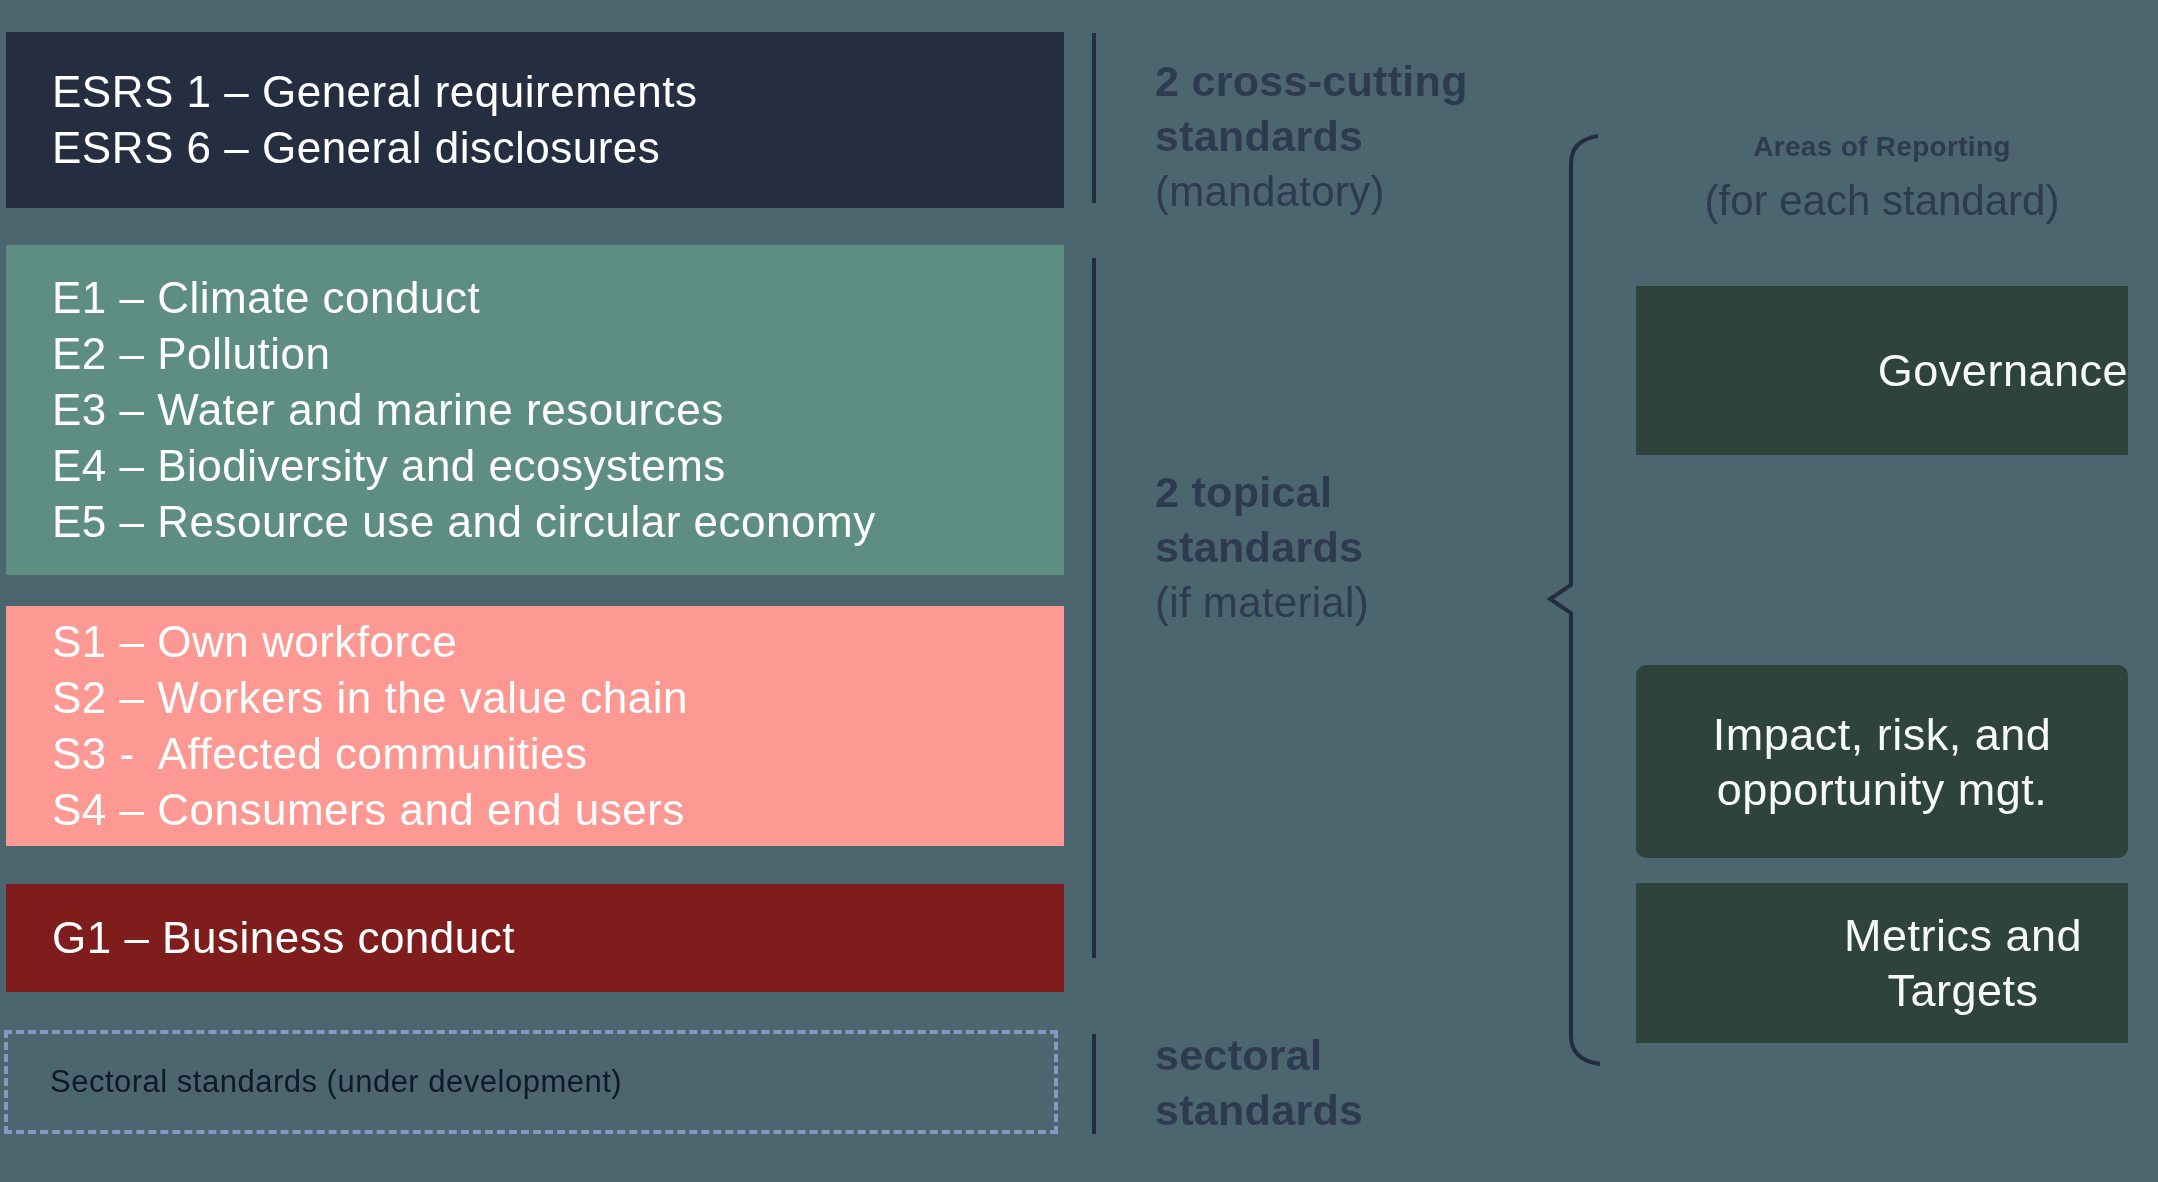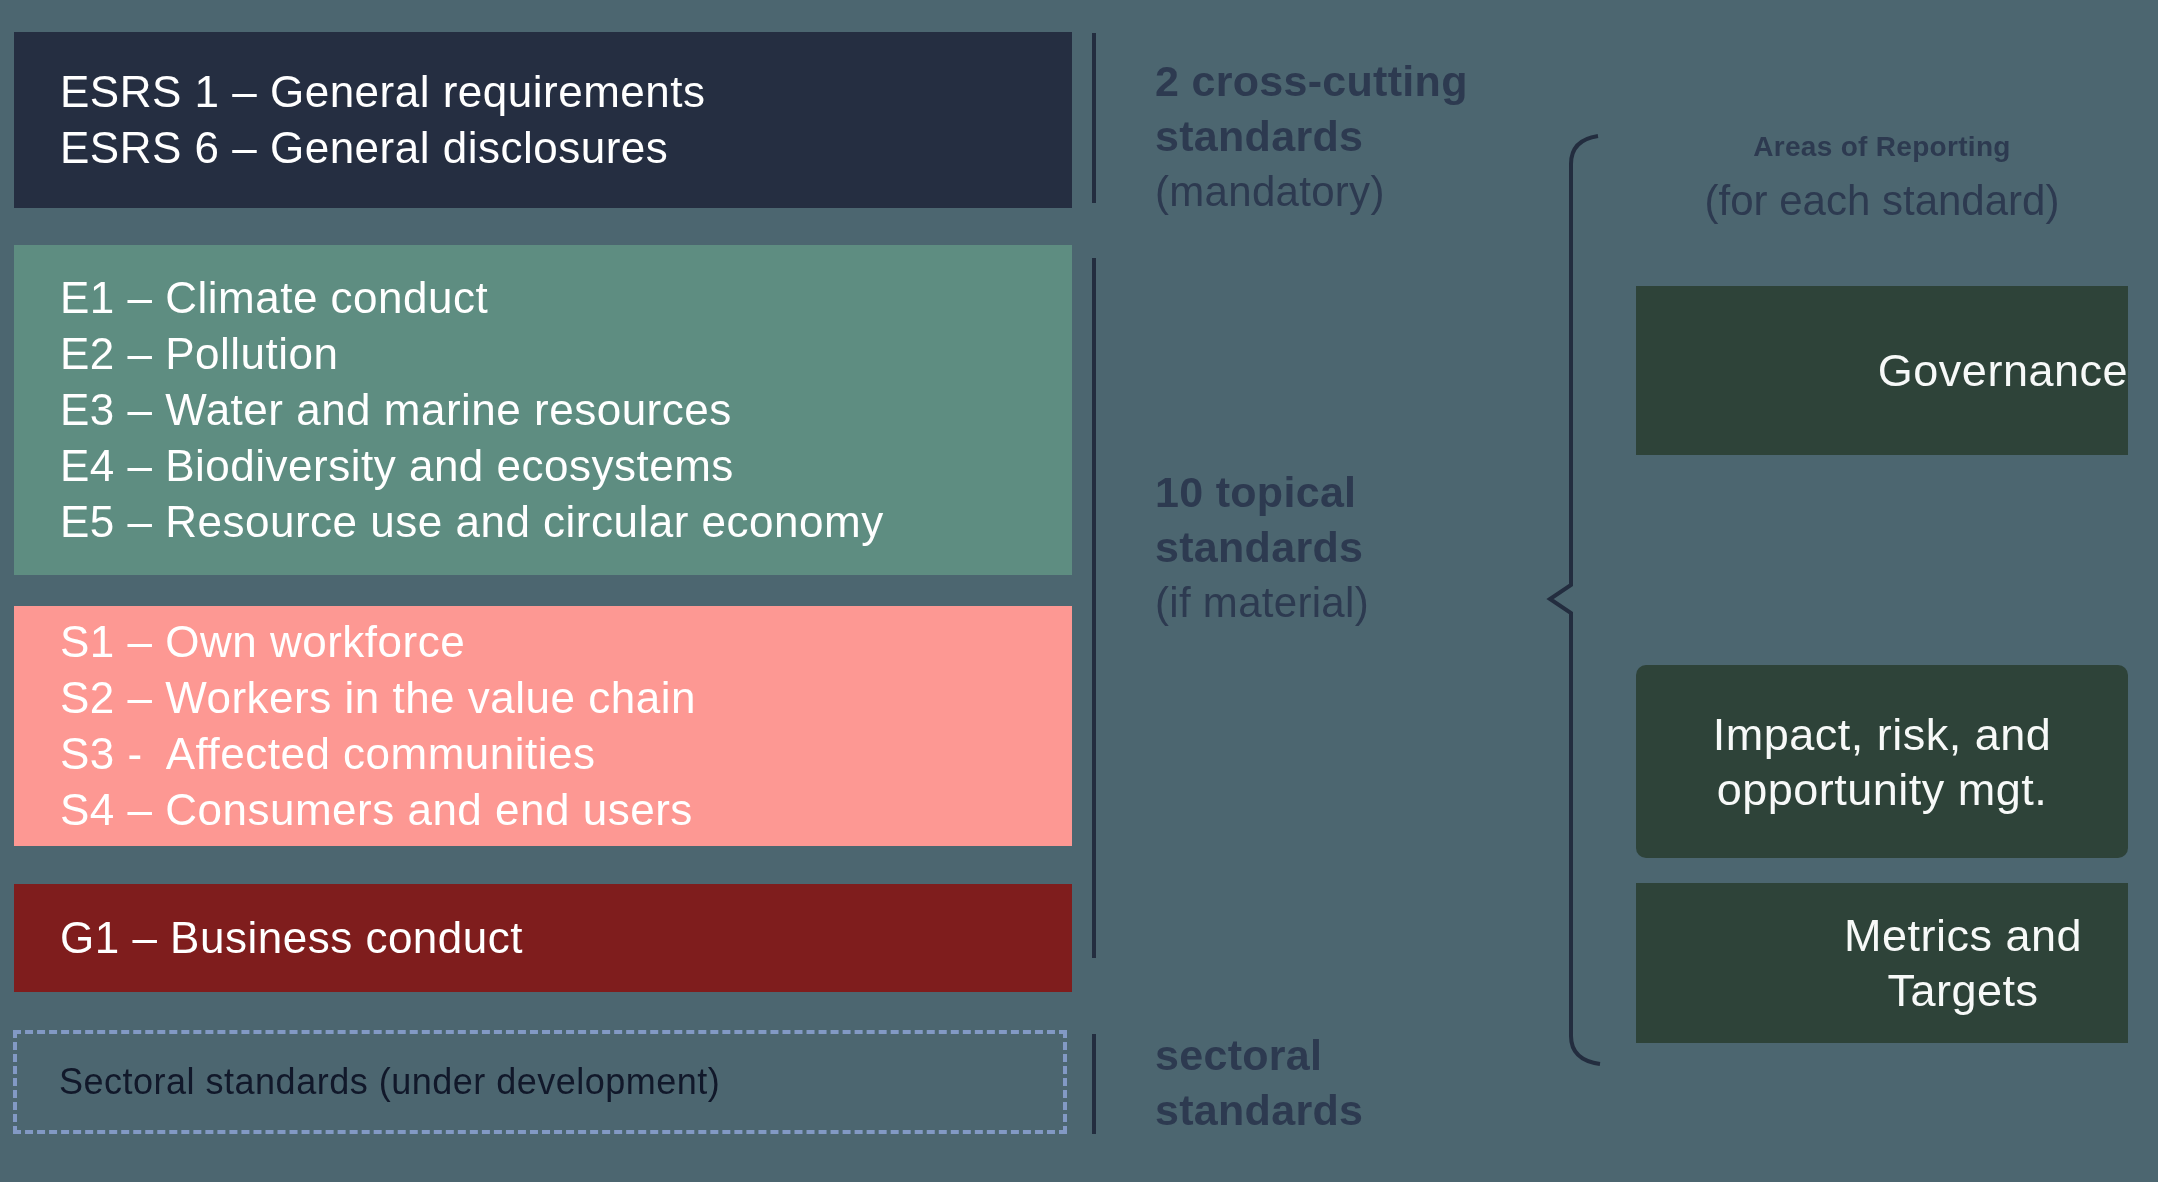--- a/index.html
+++ b/index.html
@@ -6,32 +6,32 @@
   #canvas{
     position:relative;width:2158px;height:1182px;overflow:hidden;
     background:#4c6670;
     font-family:"Liberation Sans",sans-serif;
   }
   
   .lbox{
     position:absolute;left:6px;width:1058px;
     display:flex;flex-direction:column;justify-content:center;
     color:#ffffff;font-size:44px;line-height:56px;letter-spacing:.5px;
-    box-sizing:border-box;padding-left:46px;margin-left:8px;
+    box-sizing:border-box;padding-left:46px;
   }
   .lbox .line{white-space:pre;}
   .box-navy{top:32px;height:176px;background:#252e41;}
   .box-green{top:245px;height:330px;background:#5e8d81;}
   .box-pink{top:606px;height:240px;background:#fd9893;}
   .box-purple{top:884px;height:108px;background:#7f1d1d;}
   .box-dashed{
-    position:absolute;left:13px;top:1030px;width:1054px;height:104px;
+    position:absolute;left:4px;top:1030px;width:1054px;height:104px;
     border:4px dashed #8299c4;box-sizing:border-box;
     display:flex;align-items:center;
-    color:#11182a;font-size:36px;letter-spacing:.5px;padding-left:42px;
+    color:#11182a;font-size:31px;letter-spacing:.5px;padding-left:42px;
   }
   
   .vline{position:absolute;left:1092px;width:4px;background:#232d3f;}
   .vline.seg1{top:33px;height:170px;}
   .vline.seg2{top:258px;height:700px;}
   .vline.seg3{top:1034px;height:100px;}
   
   .mid-label{
     position:absolute;left:1155px;color:#2d3a50;
     font-size:43px;line-height:55px;font-weight:700;letter-spacing:.3px;
@@ -98,21 +98,21 @@
   <div class="vline seg2"></div>
   <div class="vline seg3"></div>
 
   <div class="mid-label ml-cross">
     <div>2 cross-cutting</div>
     <div>standards</div>
     <div class="note">(mandatory)</div>
   </div>
 
   <div class="mid-label ml-topical">
-    <div>10 topical</div>
+    <div>2 topical</div>
     <div>standards</div>
     <div class="note">(if material)</div>
   </div>
 
   <div class="mid-label ml-sectoral">
     <div>sectoral</div>
     <div>standards</div>
   </div>
 
   <svg class="brace" width="70" height="940" viewBox="0 0 70 940">

